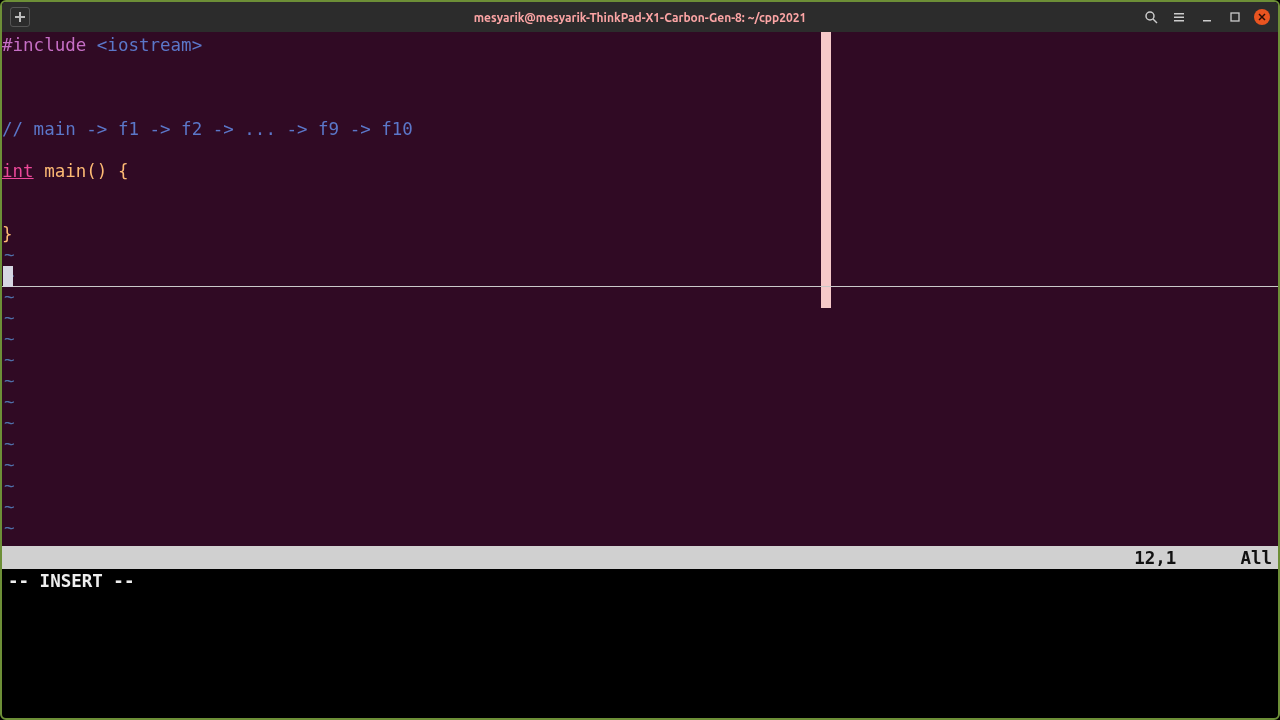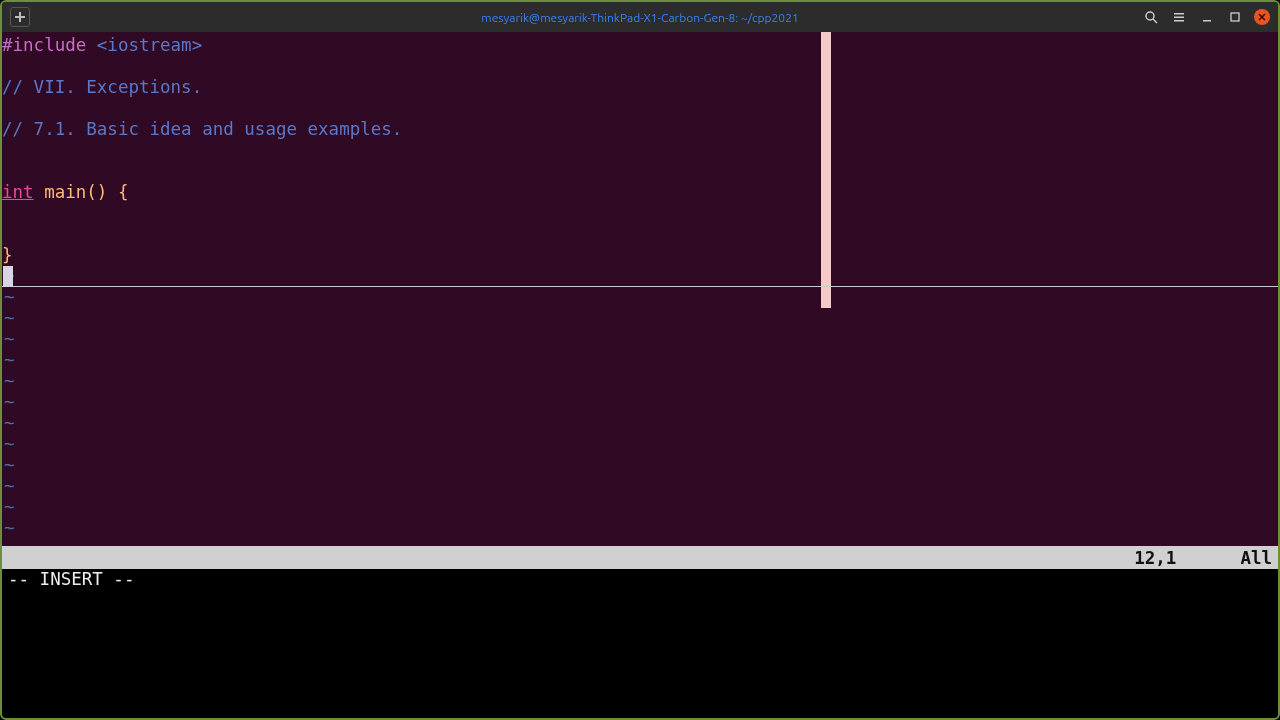--- a/index.html
+++ b/index.html
@@ -23,21 +23,21 @@
 }
 .titlebar-left { display: flex; align-items: center; gap: 6px; }
 .newtab-btn {
   width: 20px; height: 20px;
   border: 1px solid #555; border-radius: 3px;
   display: flex; align-items: center; justify-content: center;
   color: #bbb; font-size: 12px;
 }
 .titlebar-title {
   position: absolute; left: 50%; transform: translateX(-50%);
-  color: #3b82f6; font-weight: 400;
+  color: #fca5a5; font-weight: 700;
 }
 .titlebar-right { margin-left: auto; display: flex; align-items: center; gap: 10px; }
 .tb-btn {
   width: 18px; height: 18px;
   display: flex; align-items: center; justify-content: center;
   color: #ccc; font-size: 12px;
 }
 .tb-circle {
   width: 16px; height: 16px; border-radius: 50%;
   display: flex; align-items: center; justify-content: center;
@@ -91,24 +91,24 @@
   font-size: 17.5px;
   padding: 0 6px;
   font-weight: bold;
 }
 .statusbar .spacer { flex: 1; }
 .statusbar .pos { margin-right: 64px; }
 .modebar {
   height: 23px;
   background: #000;
   color: #eee;
-  display: flex; 
+  display: flex; align-items: center;
   font-size: 17.5px;
   padding: 0 6px;
-  font-weight: normal;
+  font-weight: bold;
 }
 svg { display: block; }
 </style>
 </head>
 <body>
 
 <div class="titlebar">
   <div class="titlebar-left">
     <div class="newtab-btn">
       <svg width="12" height="12" viewBox="0 0 12 12">
@@ -152,24 +152,23 @@
 </div>
 
 <div class="editor">
   <div class="colorcol" id="colorcol" style="height: 276px;"></div>
   <div class="cursorline" id="cursorline" style="top: 254px;"></div>
   <div class="cursor" id="cursor" style="top: 234px; left: 1px;"></div>
 
   <div class="code" id="code">
     <div class="line"><span class="kw-prep">#include</span><span class="kw-inc"> &lt;iostream&gt;</span></div>
     <div class="line"> </div>
-    <div class="line"><span class="comment">// VII. Exceptions.</span></div>
-    <div class="line"> </div>
-    <div class="line"><span class="comment">// 7.1. Basic idea and usage examples.</span></div>
-    <div class="line"> </div>
+    <div class="line"> </div>
+    <div class="line"> </div>
+    <div class="line"><span class="comment">// main -&gt; f1 -&gt; f2 -&gt; ... -&gt; f9 -&gt; f10</span></div>
     <div class="line"> </div>
     <div class="line"><span class="kw-type">int</span><span class="ident"> main() {</span></div>
     <div class="line"> </div>
     <div class="line"> </div>
     <div class="line"><span class="ident">}</span></div>
   <div class="line tilde">~</div>
       <div class="line tilde">~</div>
       <div class="line tilde">~</div>
       <div class="line tilde">~</div>
       <div class="line tilde">~</div>

